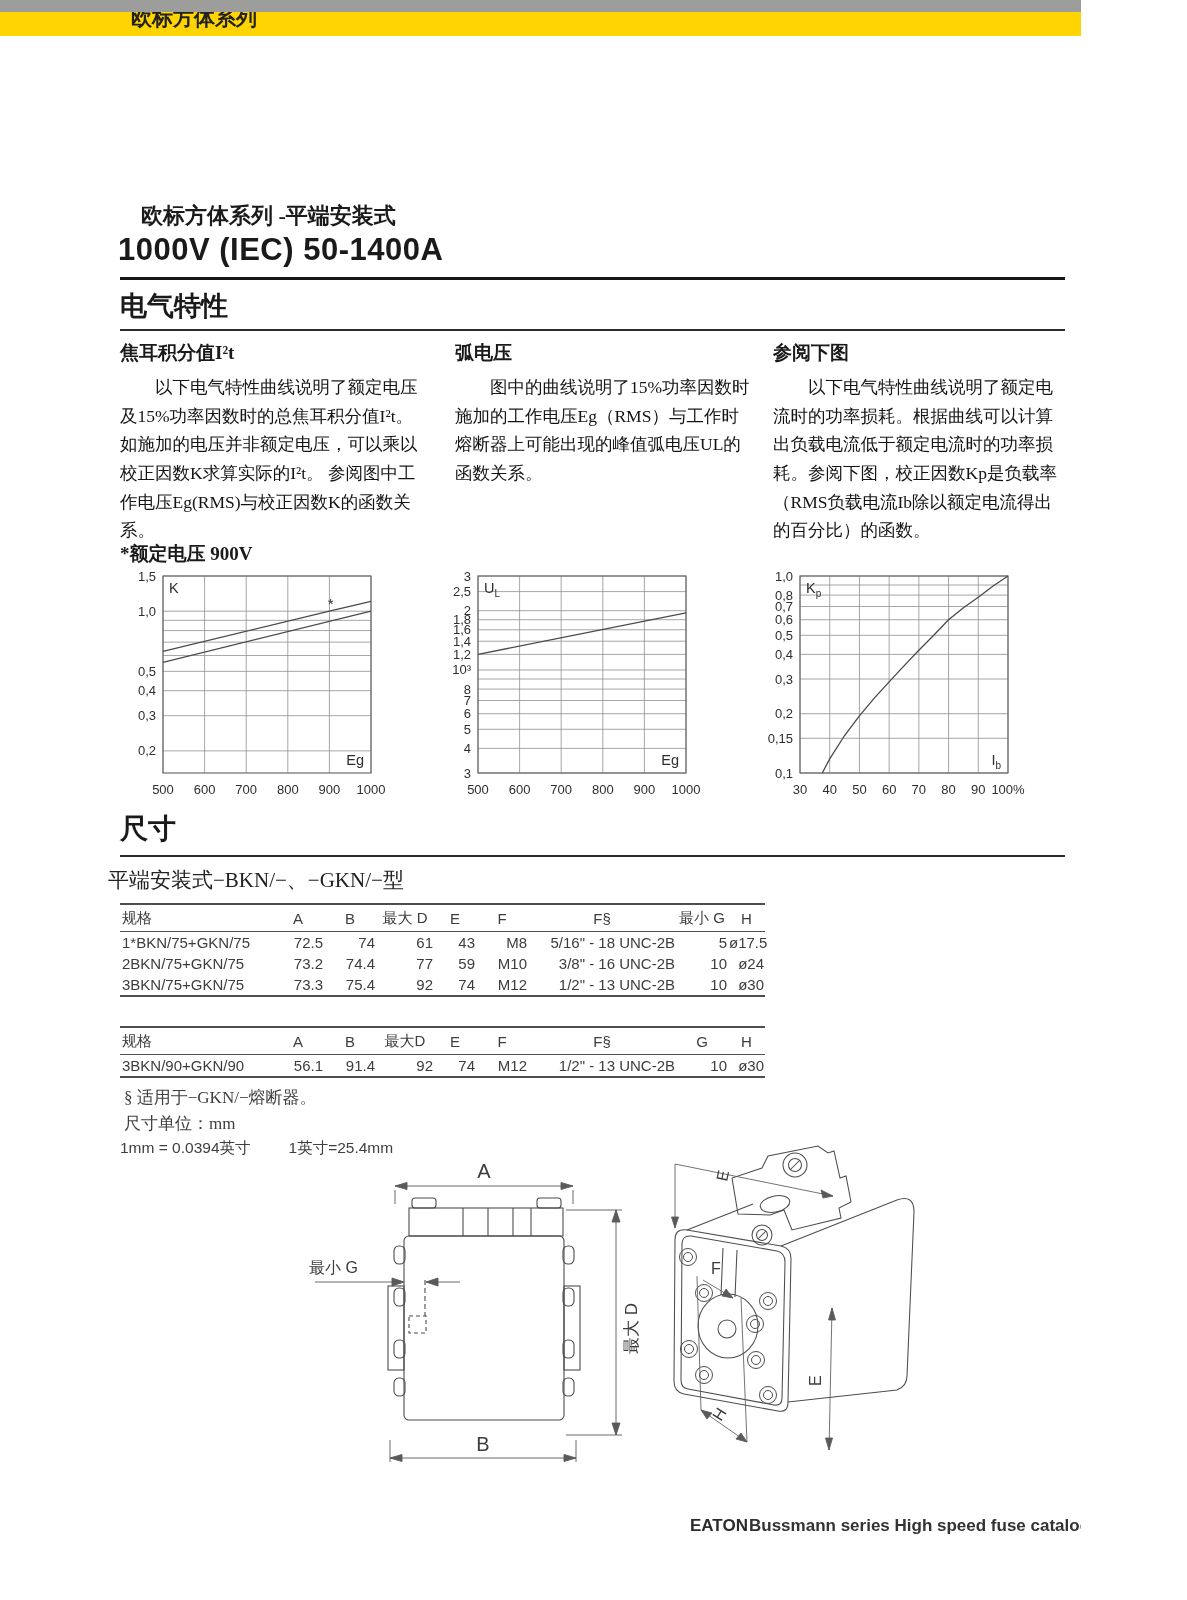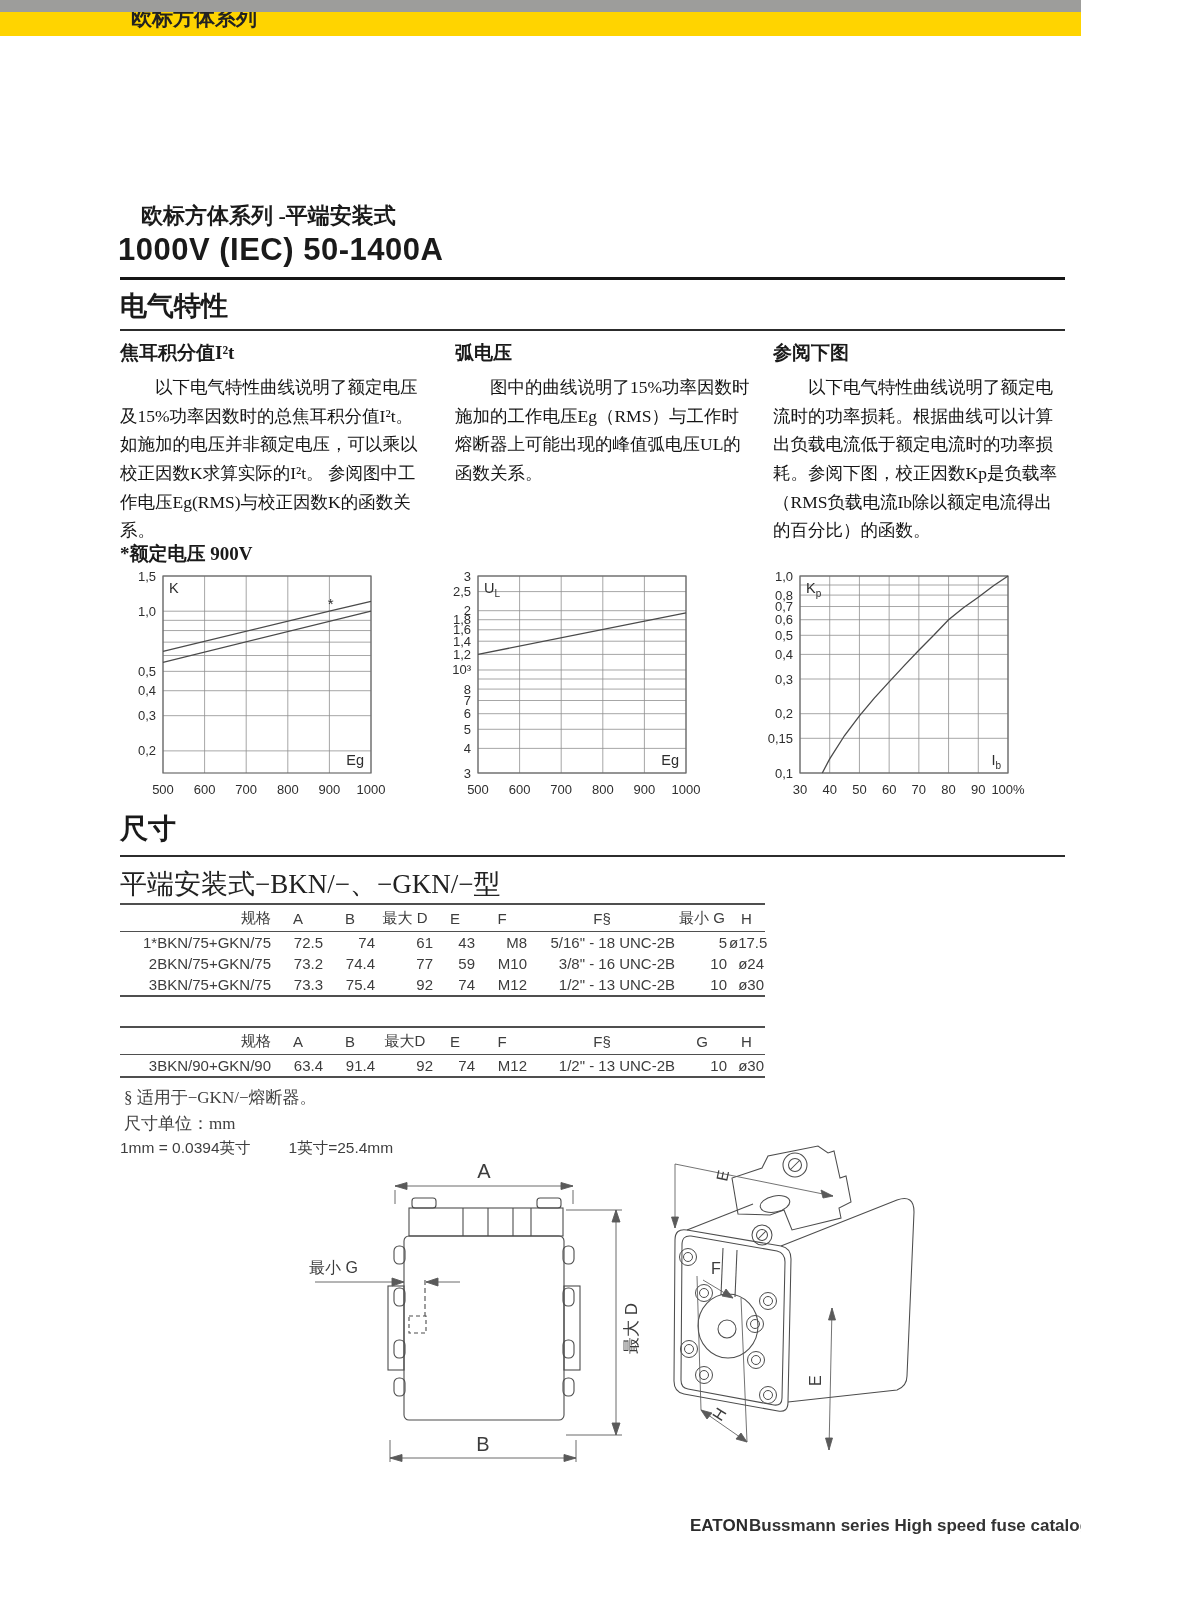--- a/index.html
+++ b/index.html
@@ -26,29 +26,29 @@
   .col-2{left:455px;width:300px;}
   .col-3{left:773px;width:292px;}
 
   .rated-note{left:120px;top:531px;font-size:19px;font-weight:bold;margin-top:10px;}
 
   .chart{top:568px;}
   .chart-1{left:119px;} .chart-2{left:434px;} .chart-3{left:756px;}
 
   .sec-title-2{left:120px;top:810px;font-size:28px;font-weight:bold;}
   .sec-rule-2{left:120px;top:855px;width:945px;height:2px;background:#2c2c2c;}
-  .dim-subtitle{left:120px;top:866px;font-size:27px;color:#222;}
+  .dim-subtitle{left:108px;top:866px;font-size:21px;color:#222;}
 
   table.dim{border-collapse:collapse;table-layout:fixed;width:645px;color:#3d3d3d;font-size:15px;
             border-top:2px solid #4f4f4f;}
   table.dim thead tr{border-bottom:1.5px solid #4f4f4f;}
   table.dim tbody tr:last-child{border-bottom:2px solid #4f4f4f;}
   table.dim th{font-weight:normal;text-align:center;padding:4px 1px 3px 1px;}
   table.dim td{text-align:right;padding:2px 1px;}
-  table.dim th:first-child,table.dim td:first-child{text-align:right;padding-left:2px;}
+  table.dim th:first-child,table.dim td:first-child{text-align:left;padding-left:2px;}
   table.dim col.c1{width:152px;} table.dim col.c2{width:52px;} table.dim col.c3{width:52px;}
   table.dim col.c4{width:58px;} table.dim col.c5{width:42px;} table.dim col.c6{width:52px;}
   table.dim col.c7{width:148px;} table.dim col.c8{width:52px;} table.dim col.c9{width:37px;}
   .table-1{left:120px;top:903px;}
   .table-2{left:120px;top:1026px;}
 
   .note{left:124px;font-size:17px;color:#3f3f3f;}
   .note-0{top:1086px;}
   .note-1{top:1112px;}
   .note-conv{left:120px;top:1138px;font-size:15.5px;color:#3f3f3f;font-family:"Liberation Sans",sans-serif;}
@@ -321,21 +321,21 @@
           <th>E</th>
           <th>F</th>
           <th>F§</th>
           <th>G</th>
           <th>H</th>
         </tr>
       </thead>
       <tbody>
         <tr>
           <td>3BKN/90+GKN/90</td>
-          <td>63.4</td>
+          <td>56.1</td>
           <td>91.4</td>
           <td>92</td>
           <td>74</td>
           <td>M12</td>
           <td>1/2" - 13 UNC-2B</td>
           <td>10</td>
           <td>ø30</td>
         </tr>
       </tbody>
   </table>

